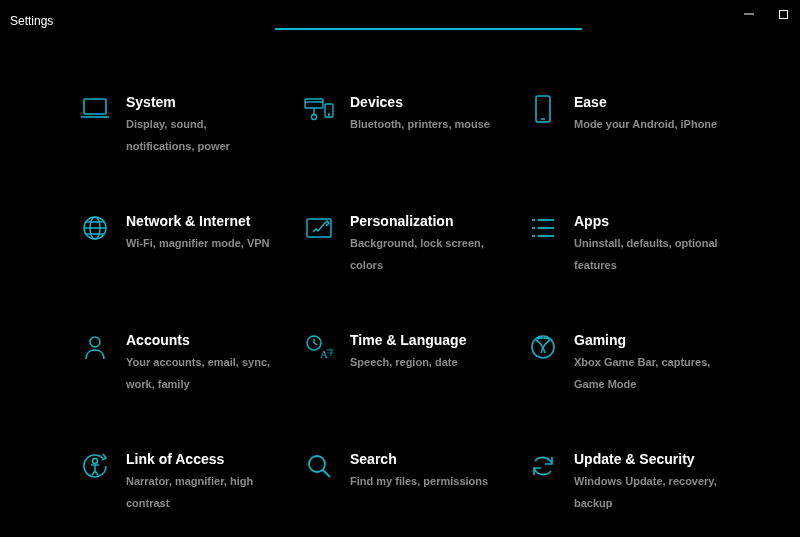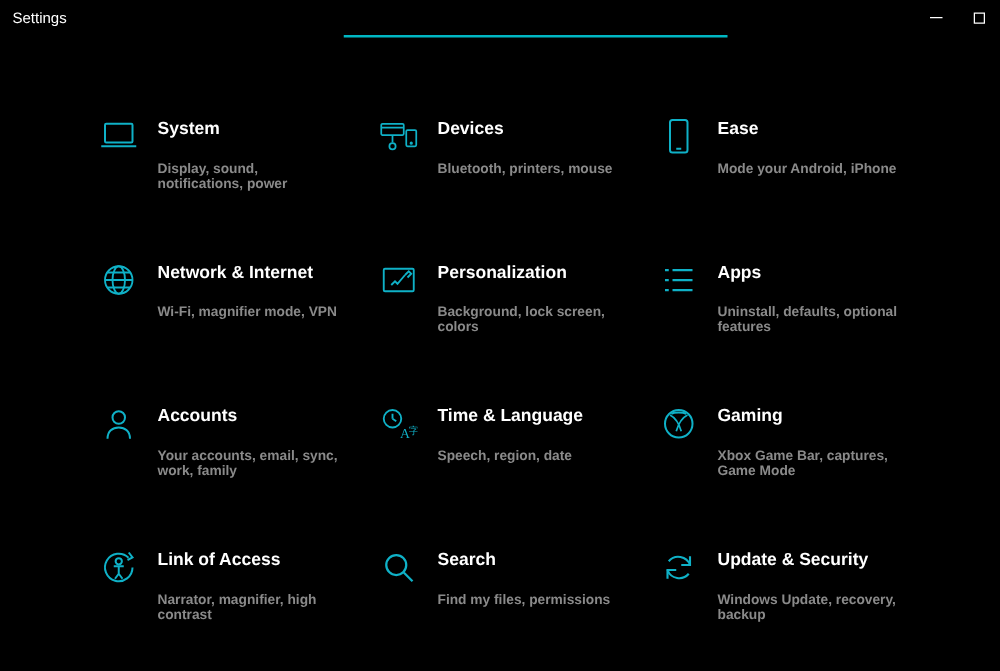--- a/index.html
+++ b/index.html
@@ -1,31 +1,31 @@
 <!DOCTYPE html>
 <html><head>
   <meta charset="utf-8">
   <style>
     * { margin: 0; padding: 0; box-sizing: border-box; }
     html, body { width: 800px; height: 537px; background: #000; color: #fff; font-family: "Segoe UI", Arial, sans-serif; overflow: hidden; }
-    .titlebar { height: 28px; display: flex; align-items: center; padding: 0 8px; font-size: 12px; position: relative; }
+    .titlebar { height: 28px; display: flex; align-items: flex-end; padding: 0 8px; font-size: 12px; position: relative; }
     .titlebar-title { padding-left: 2px; }
     .titlebar-controls { position: absolute; right: 6px; top: 0; height: 28px; display: flex; align-items: center; gap: 12px; }
     .ctrl-btn { width: 22px; height: 20px; display: flex; align-items: center; justify-content: center; cursor: pointer; }
     .ctrl-btn svg { display:block; }
     .search-underline { position: absolute; top: 28px; left: 275px; width: 307px; height: 2px; background: #00b7c3; }
     .content { padding: 58px 72px 20px 72px; }
     .grid { display: grid; grid-template-columns: repeat(3, 1fr); column-gap: 16px; row-gap: 38px; }
     .tile { display: flex; gap: 14px; padding: 6px 8px 10px 6px; cursor: pointer; position: relative; border-radius: 2px; }
     .tile.highlight { border: 3px solid #e22828; background: linear-gradient(90deg,#0a0a0a 0%,#232323 100%); padding: 4px 6px 8px 4px; }
     .tile-icon { width: 34px; height: 34px; flex: 0 0 34px; color: #0fb1c7; display:flex; align-items:center; justify-content:center; }
     .tile-icon svg { display:block; }
     .tile-text { flex: 1; min-width: 0; font-weight: bold; }
     .tile-title { font-size: 14px; color: #fff; line-height: 18px; padding-top: 1px; }
-    .tile-sub { font-size: 11px; color: #8a8a8a; line-height: 12px; margin-top: 18px; max-width: 160px; }
+    .tile-sub { font-size: 11px; color: #8a8a8a; line-height: 22px; margin-top: 2px; max-width: 160px; }
     .col3 .tile-sub { max-width: 170px; }
   </style>
 </head>
 <body>
 
 <div class="titlebar">
   <span class="titlebar-title">Settings</span>
   <div class="titlebar-controls">
     <div class="ctrl-btn">
       <svg width="12" height="12" viewBox="0 0 12 12">

